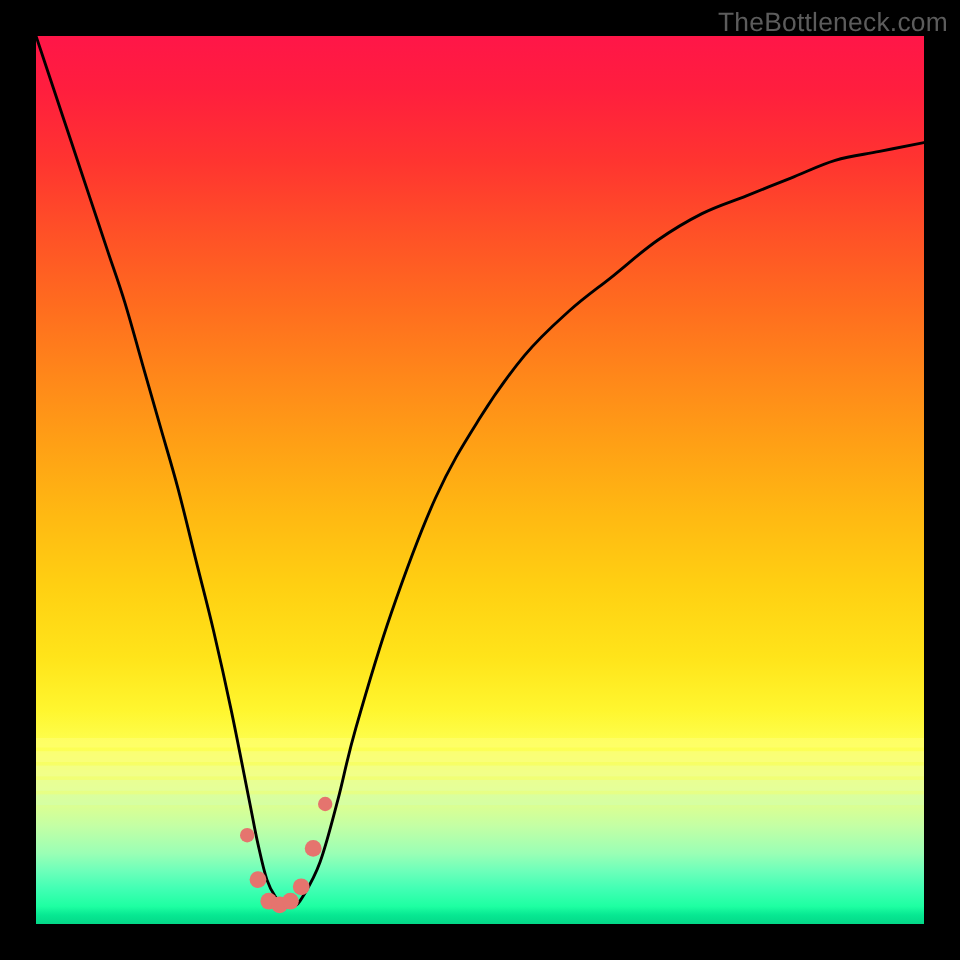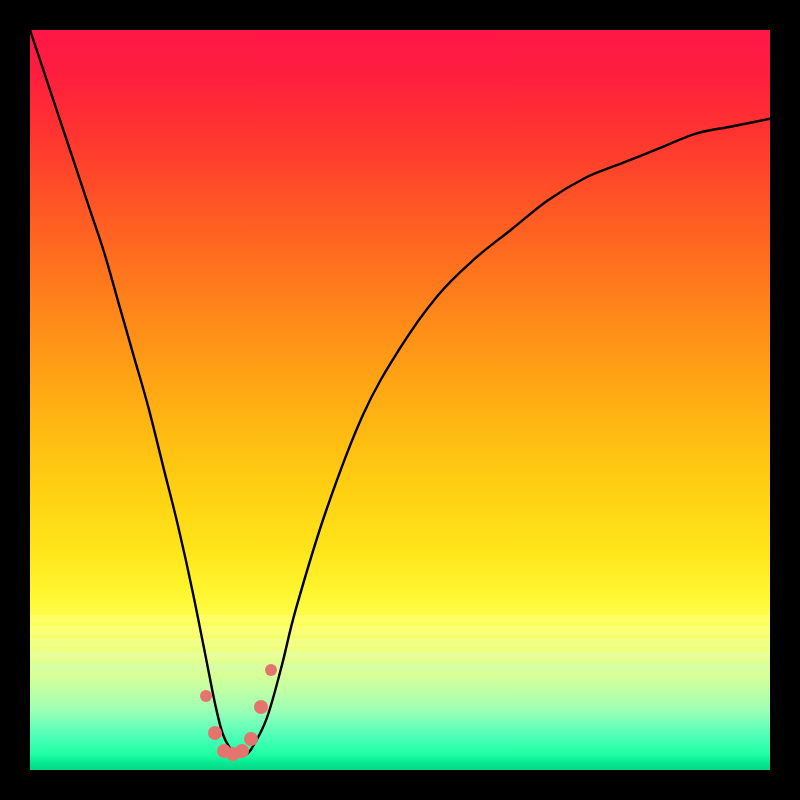--- a/index.html
+++ b/index.html
@@ -103,20 +103,21 @@
     height: 12px;
     margin-left: -6px;
     margin-top: -6px;
   }
 </style>
 </head>
 <body>
 
 <div class="frame">
 
+  <div class="watermark">TheBottleneck.com</div>
 
   <div class="plot-area">
 
     <div class="band b1"></div>
     <div class="band b2"></div>
     <div class="band b3"></div>
     <div class="band b4"></div>
     <div class="band b5"></div>
 
     <svg class="curve" viewBox="0 0 740 740" preserveAspectRatio="none">

